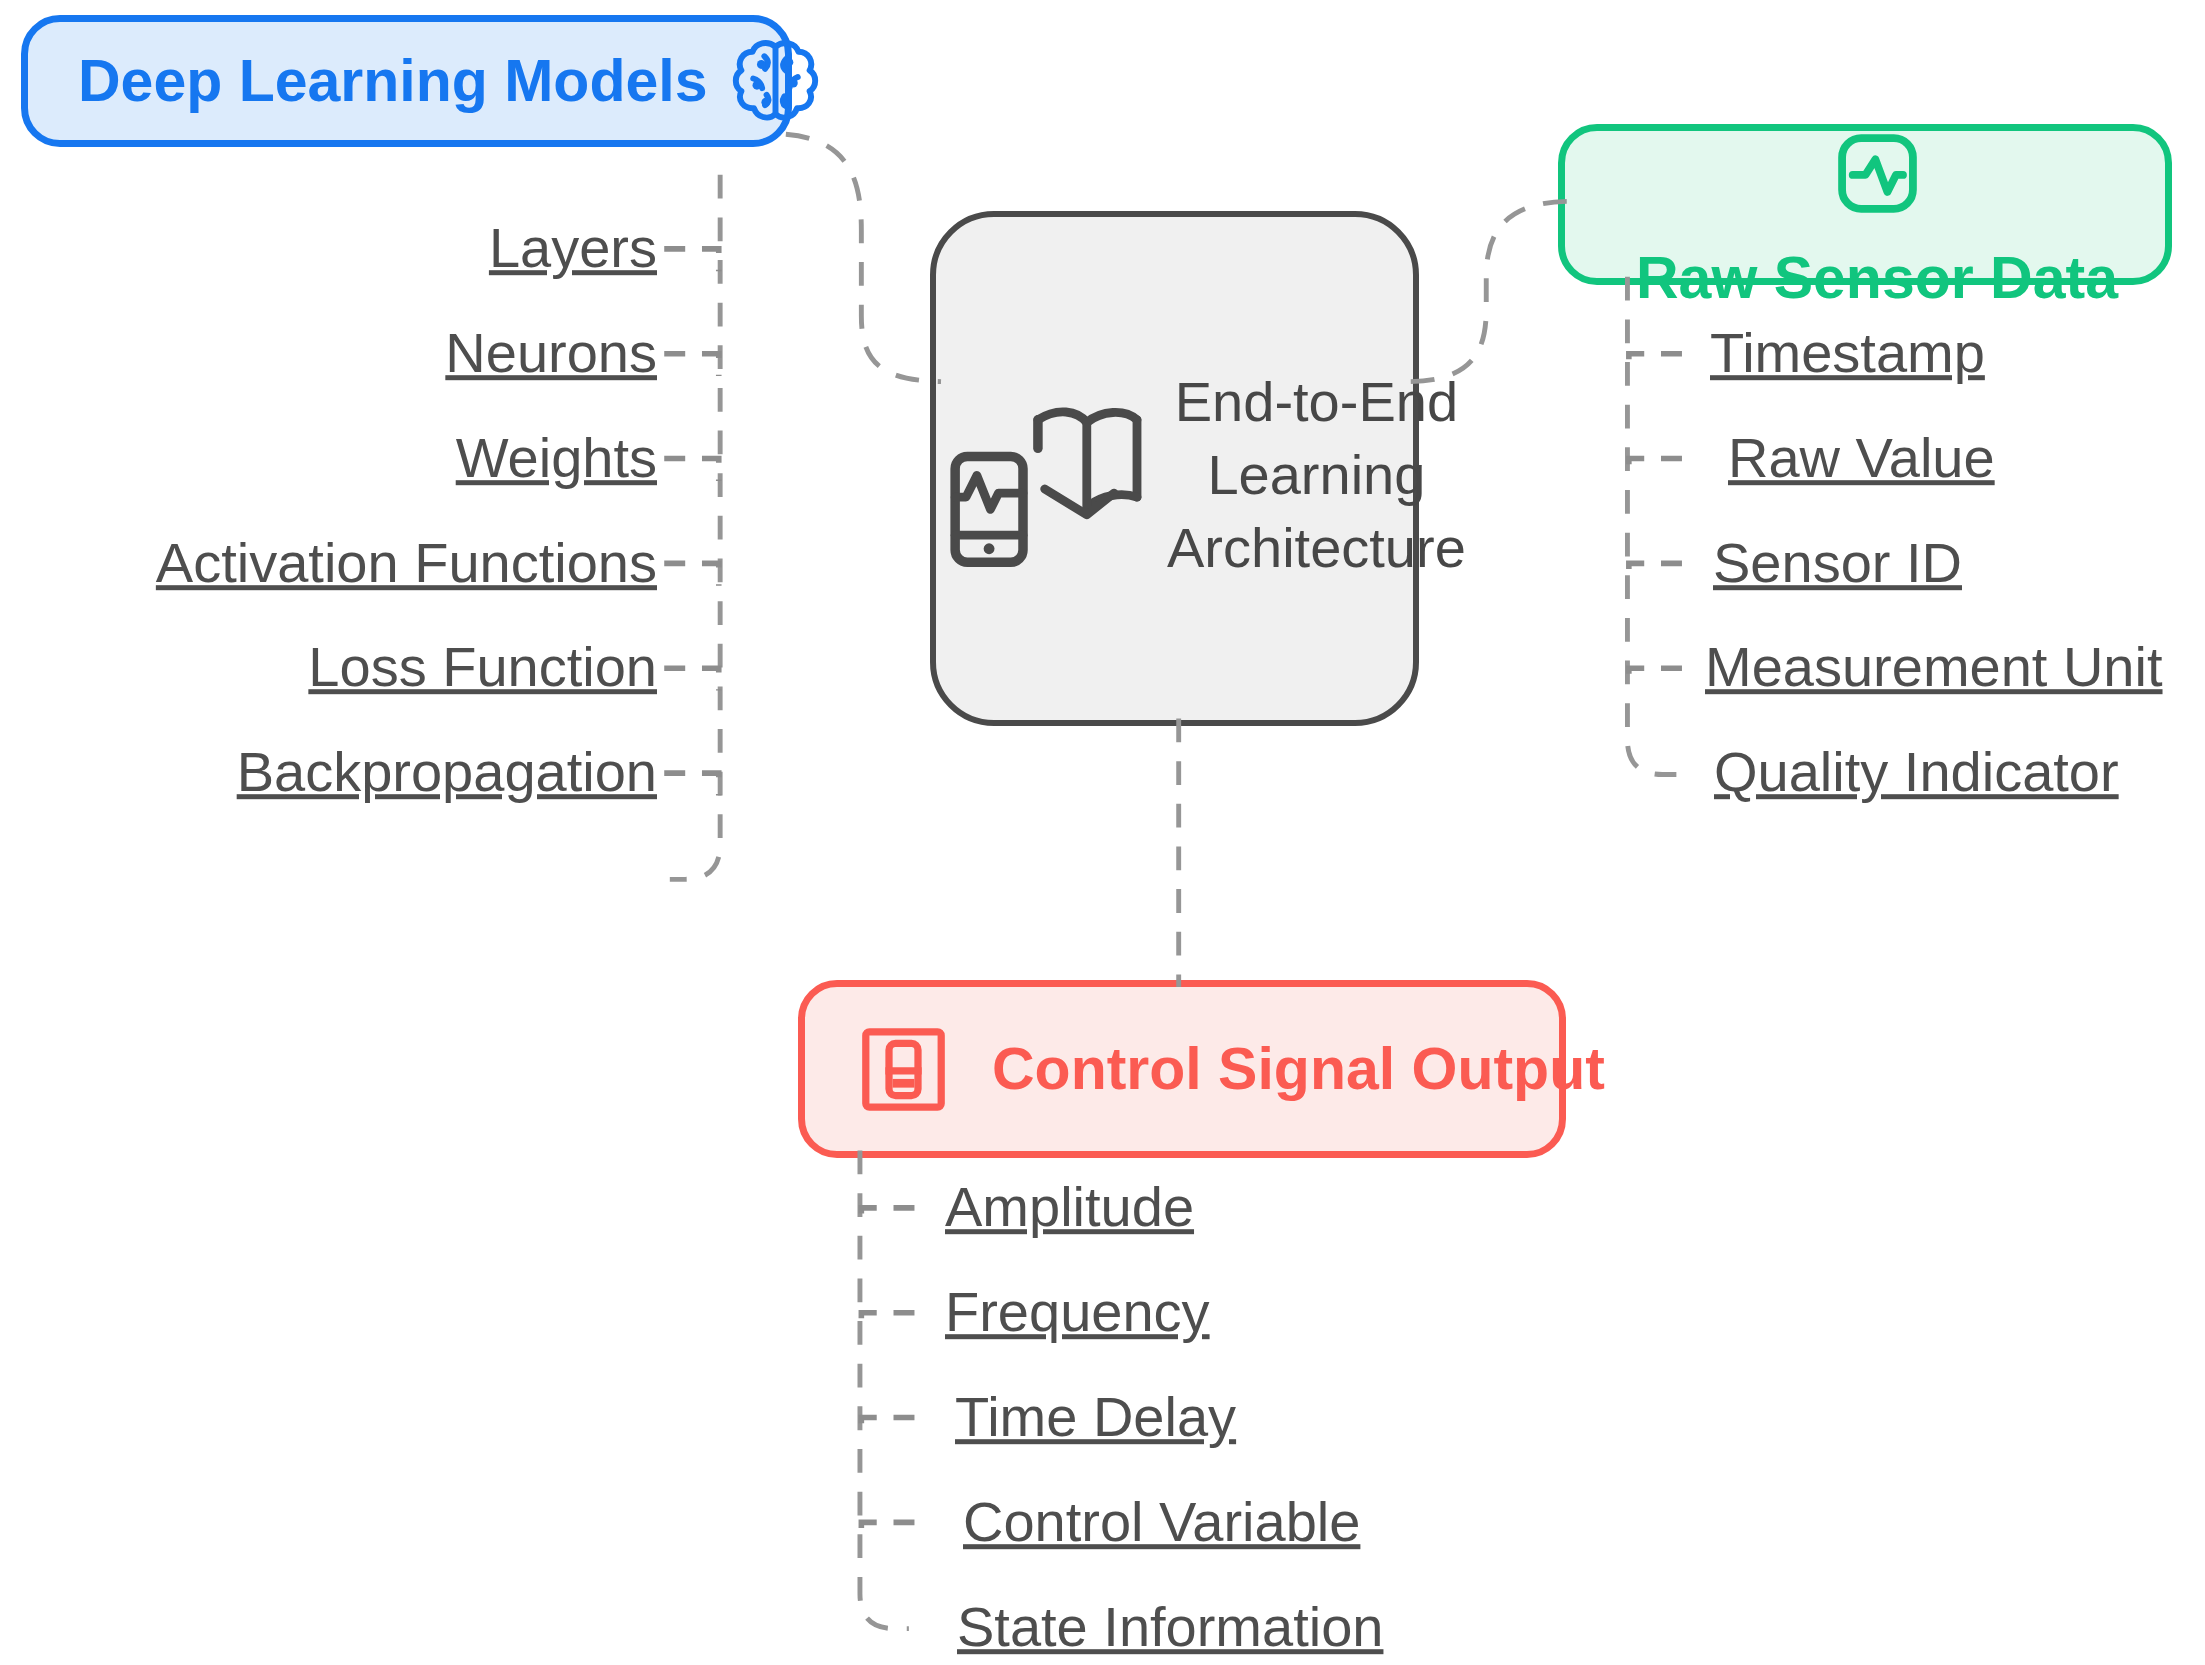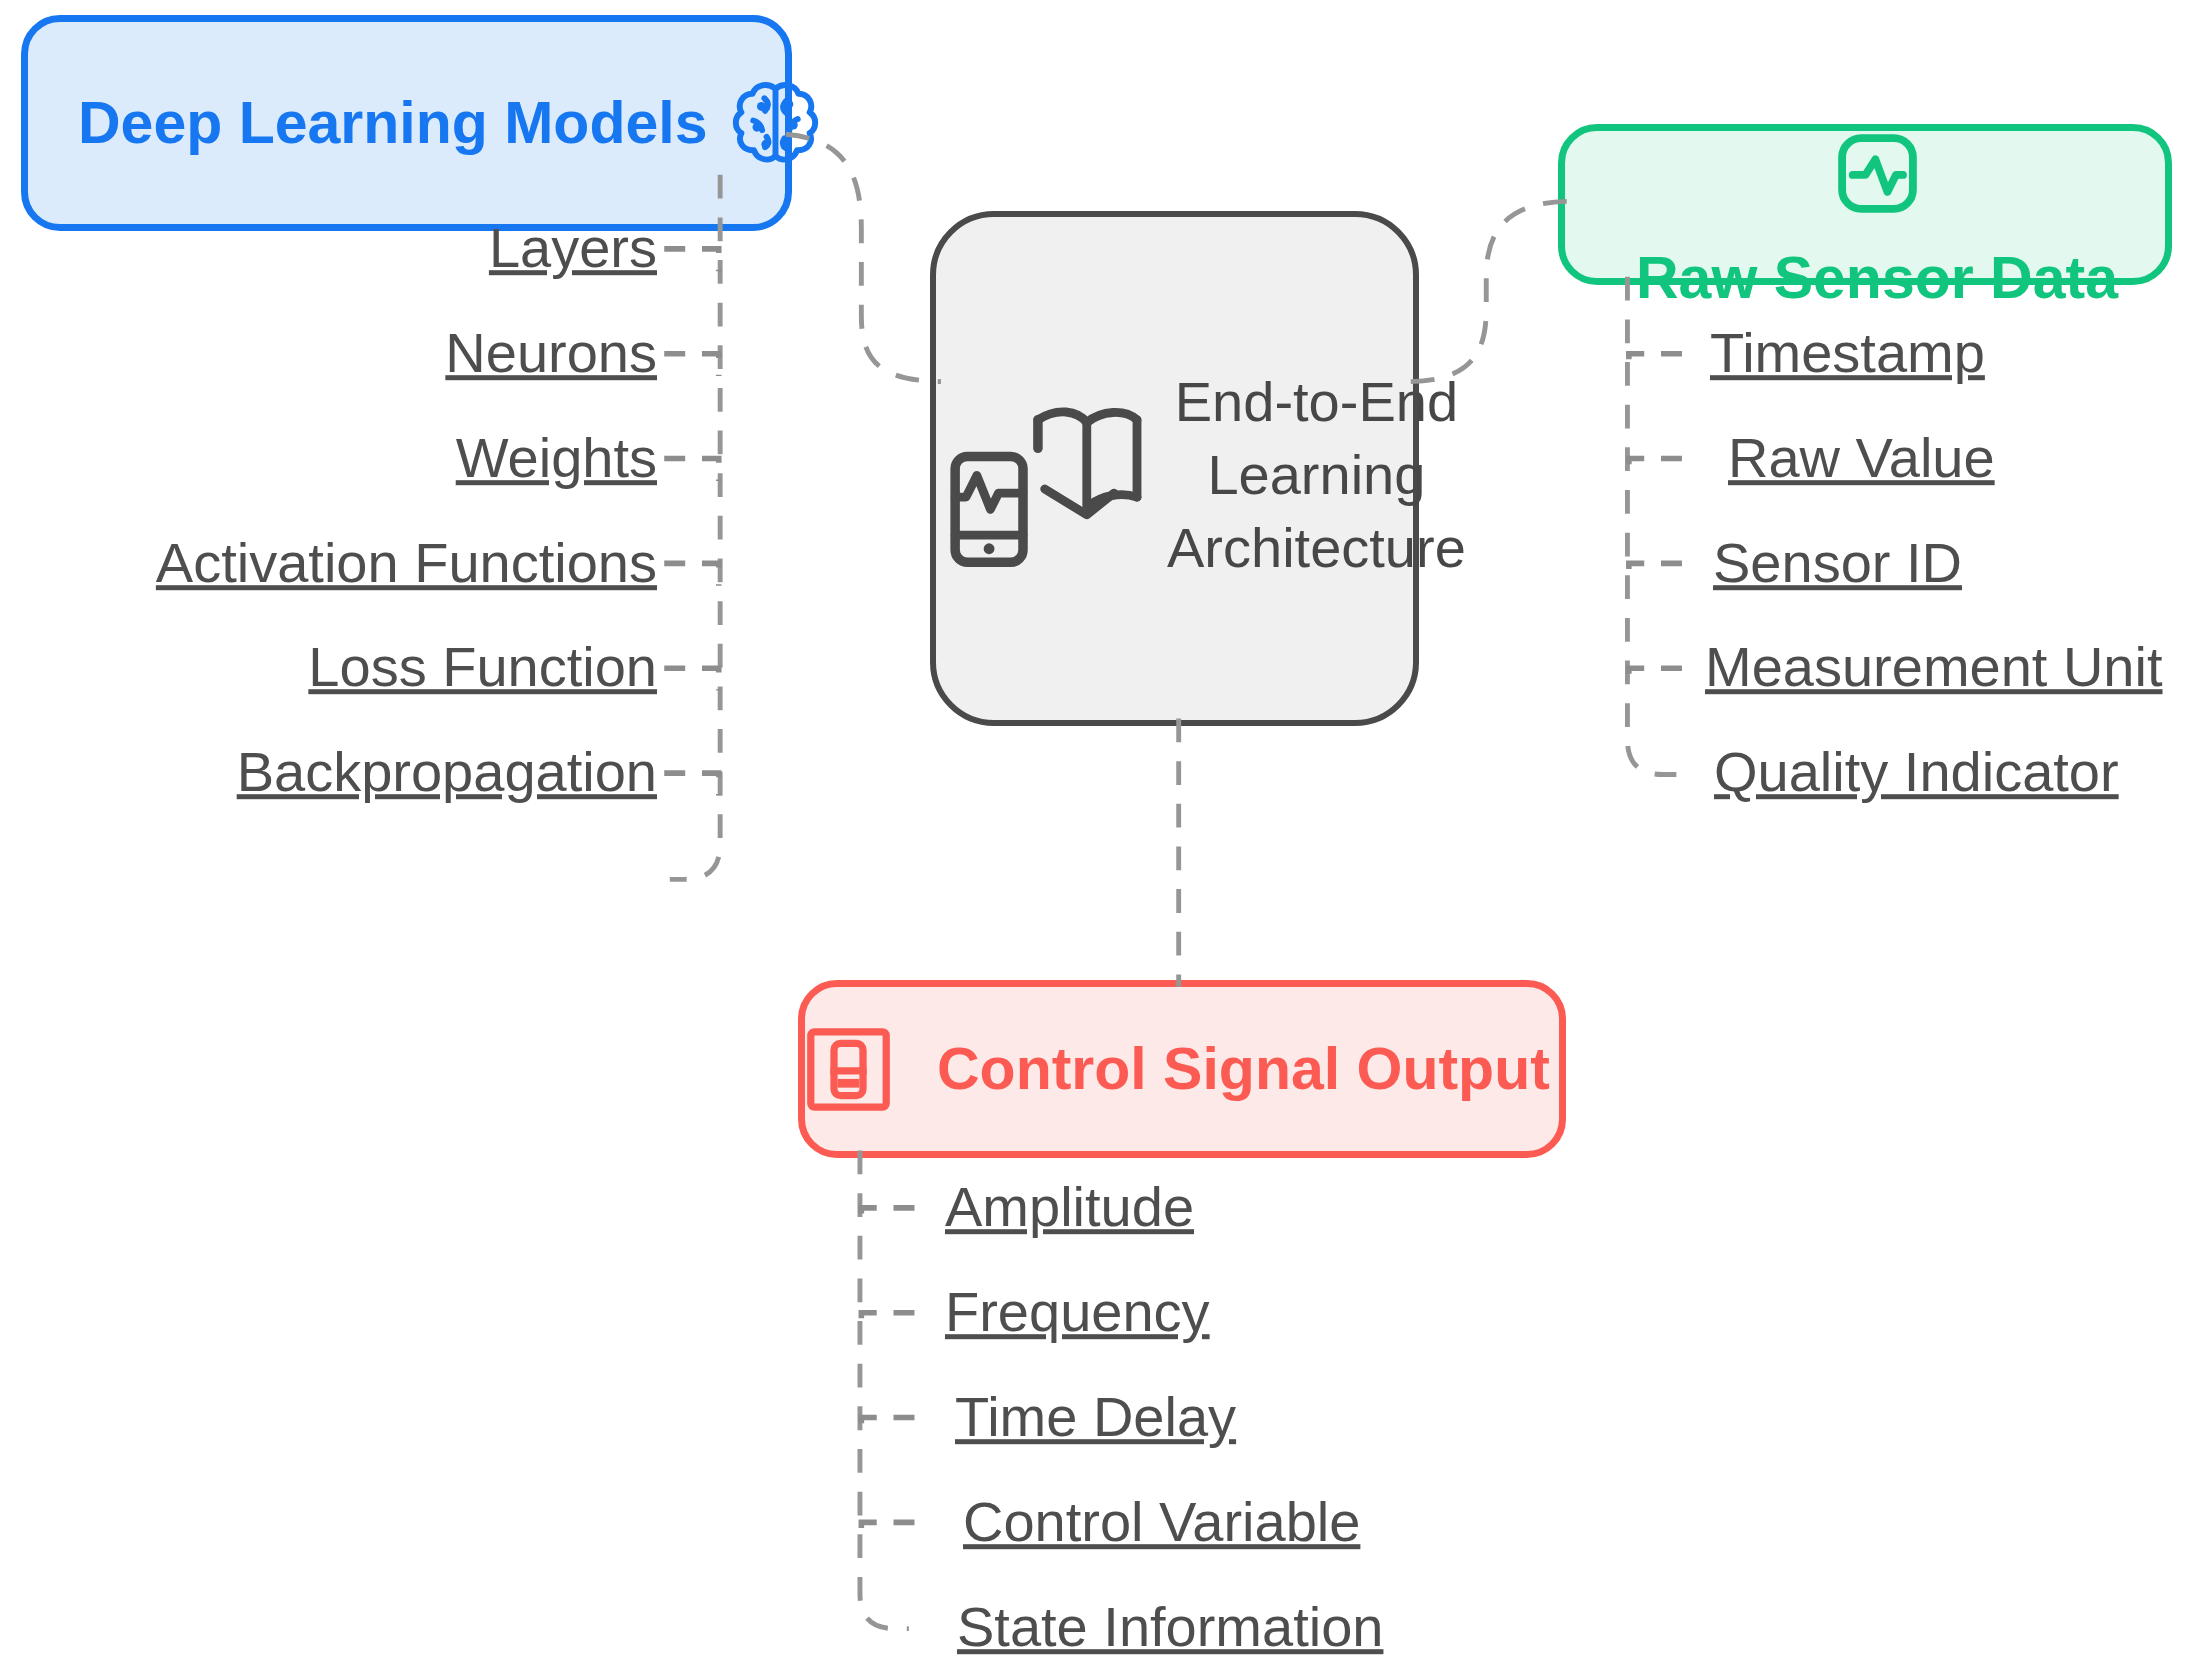--- a/index.html
+++ b/index.html
@@ -13,33 +13,33 @@
   
   svg.overlay{position:absolute;left:0;top:0;pointer-events:none;}
   .dash{fill:none;stroke:#969696;stroke-width:7;stroke-dasharray:34 27;}
   .stub{fill:none;stroke:#8d8d8d;stroke-width:8;stroke-dasharray:30 24;}
   
   .node{
     position:absolute;display:flex;align-items:center;
     border-radius:39px;box-sizing:border-box;white-space:nowrap;
   }
   .node-blue{
-    left:21px;top:15.4px;width:771px;height:216px;
+    left:21px;top:15.4px;width:771px;height:132px;
     background:#dcebfc;border:7px solid #1677f0;color:#1677f0;
     padding-left:50px;gap:24px;
   }
   .node-green{
     left:1558px;top:124px;width:614px;height:161px;
     background:#e3f8ee;border:7px solid #11c57e;color:#11c57e;
     padding-left:24px;gap:28px;flex-direction:column;
   }
   .node-red{
     left:798px;top:980px;width:768px;height:178px;
     background:#fdeae8;border:7px solid #fb5b52;color:#fb5b52;
-    gap:45px;
+    padding-left:55px;gap:45px;
   }
   .node-title{font-size:59px;font-weight:600;letter-spacing:0;}
   
   .center-node{
     position:absolute;left:930px;top:211px;width:489px;height:515px;
     background:#f0f0f0;border:6.3px solid #4a4a4a;border-radius:64px;
     box-sizing:border-box;display:flex;flex-direction:row;align-items:center;
   }
   .center-node .icon-wrap{margin-top:41px;}
   .center-text{

